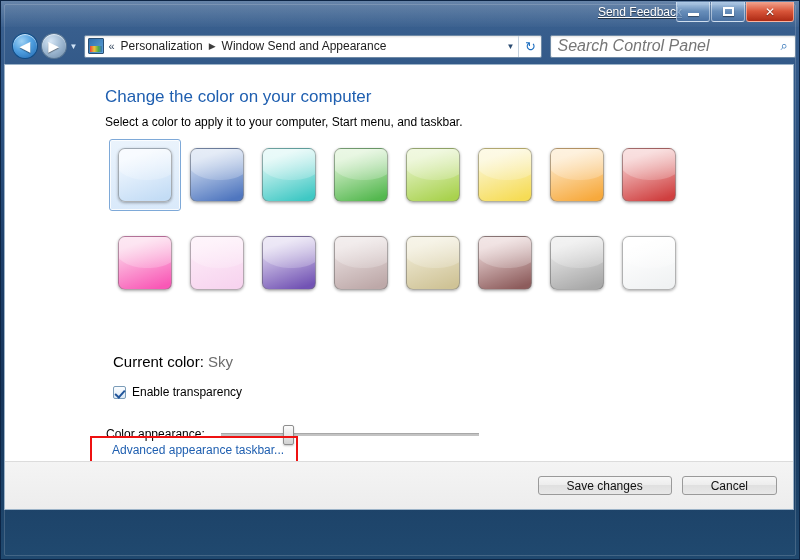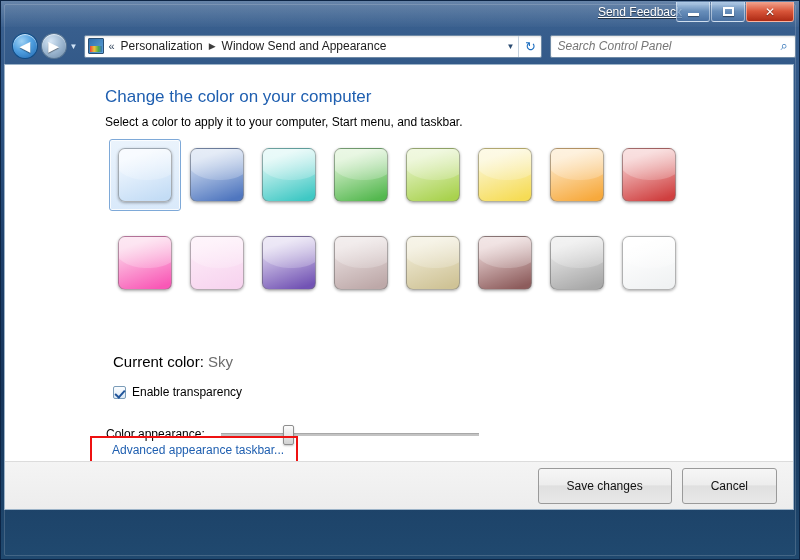--- a/index.html
+++ b/index.html
@@ -231,21 +231,21 @@
     display: flex;
     align-items: center;
     box-sizing: border-box;
     box-shadow: inset 0 1px 2px rgba(0,0,0,0.12);
   }
   .search-input {
     flex: 1;
     border: none;
     outline: none;
     font-family: "Liberation Sans", sans-serif;
-    font-size: 12px;
+    font-size: 16px;
     font-style: italic;
     color: #5f5f5f;
     padding: 0 6px;
     background: transparent;
   }
   .search-input::placeholder { color: #767676; font-style: italic; }
   .search-icon {
     width: 22px;
     color: #2a6fb5;
     font-size: 13px;
@@ -441,21 +441,21 @@
     background: linear-gradient(180deg, #f4f4f4, #ededed);
     border-top: 1px solid #dcdcdc;
     display: flex;
     align-items: center;
     justify-content: flex-end;
     padding-right: 16px;
     box-sizing: border-box;
   }
   .btn {
     min-width: 86px;
-    height: 36px;
+    height: 19px;
     padding: 0 28px;
     font-family: "Liberation Sans", sans-serif;
     font-size: 12px;
     color: #101010;
     background: linear-gradient(180deg, #f6f6f6 0%, #ededed 46%, #e0e0e0 50%, #e8e8e8 100%);
     border: 1px solid #9a9a9a;
     border-radius: 3px;
     cursor: pointer;
     box-sizing: border-box;
   }

